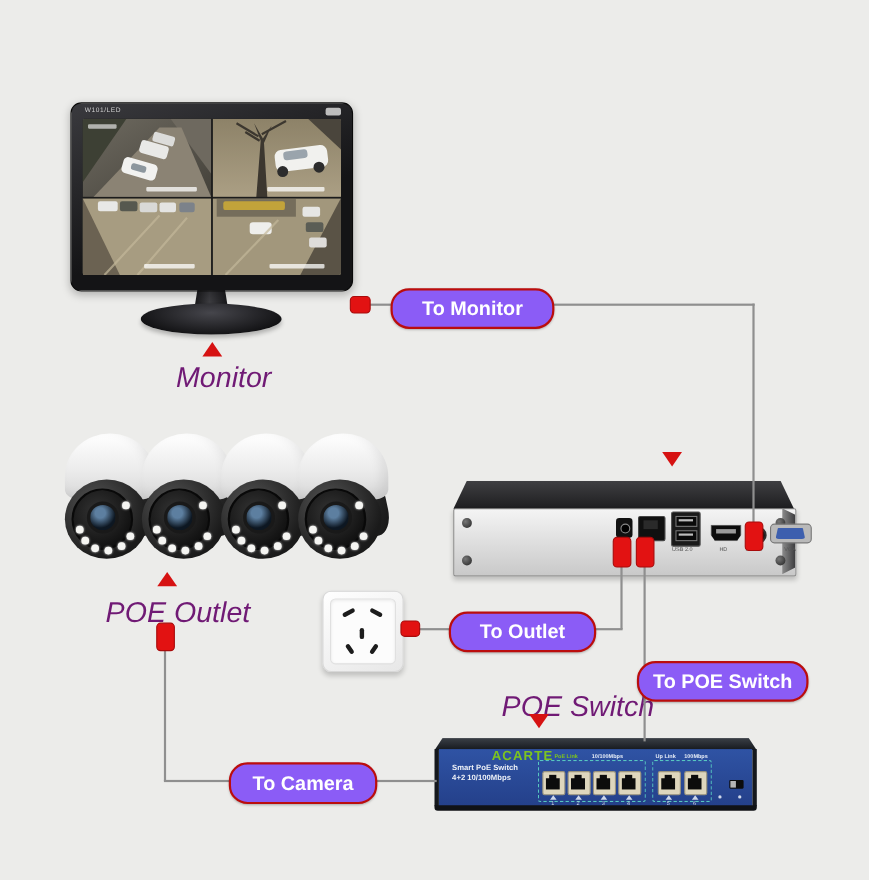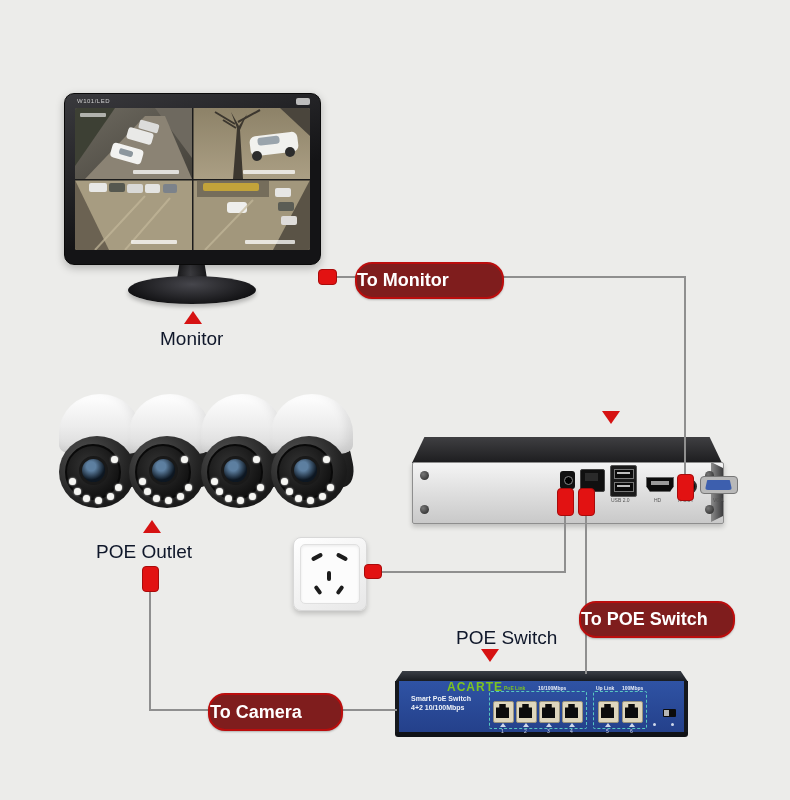--- a/index.html
+++ b/index.html
@@ -5,29 +5,29 @@
   html,body{margin:0;padding:0;}
   body{font-family:"Liberation Sans","DejaVu Sans",sans-serif;background:#ececea;}
   #stage{position:relative;width:790px;height:800px;background:#ececea;overflow:hidden;}
 
   .abs{position:absolute;}
 
   
   .page-title{left:18px;top:24px;font-size:30px;font-weight:bold;color:#56a526;letter-spacing:.5px;}
 
   
-  .dev-label{font-size:19px;color:#0f172a;z-index:4;}
+  .dev-label{font-size:26px;color:#701a75;z-index:4;font-style:italic;}
   .tri-up{width:0;height:0;border-left:9px solid transparent;border-right:9px solid transparent;border-bottom:13px solid #d61212;z-index:4;}
   .tri-down{width:0;height:0;border-left:9px solid transparent;border-right:9px solid transparent;border-top:13px solid #d61212;z-index:4;}
 
   
   .line{background:#8f8f8f;z-index:5;}
   .term{background:#e21212;border:1px solid #a80b0b;border-radius:4px;z-index:6;}
-  .badge{background:#7f1d1d;border:2px solid #bb0d0d;border-radius:17px;color:#ffffff;
-         font-weight:bold;font-size:18px;display:flex;align-items:center;justify-content:flex-start;
+  .badge{background:#8b5cf6;border:2px solid #bb0d0d;border-radius:17px;color:#ffffff;
+         font-weight:bold;font-size:18px;display:flex;align-items:center;justify-content:center;
          z-index:7;box-shadow:0 1px 2px rgba(0,0,0,.25);}
 
   
   .monitor-bezel{left:64px;top:93px;width:255px;height:170px;background:linear-gradient(160deg,#3a3a3e,#141416 60%);
                  border-radius:10px;border:1px solid #0a0a0a;z-index:3;box-shadow:0 3px 8px rgba(0,0,0,.25);}
   .monitor-model{left:12px;top:4px;font-size:6px;color:#cfcfcf;letter-spacing:.5px;}
   .monitor-logo{right:10px;top:4px;width:14px;height:7px;background:#d8d8d8;border-radius:2px;opacity:.85;}
   .monitor-screen{left:10px;top:14px;width:235px;height:142px;background:#222;overflow:hidden;border-radius:2px;}
   .monitor-neck{left:176px;top:261px;width:32px;height:24px;background:linear-gradient(90deg,#151517,#3c3c40 45%,#151517);z-index:2;
                 clip-path:polygon(12% 0,88% 0,100% 100%,0 100%);}
@@ -120,20 +120,23 @@
   <div class="abs term" style="left:318px;top:269px;width:17px;height:14px;"></div>
   <div class="abs term" style="left:364px;top:564px;width:16px;height:13px;"></div>
   <div class="abs term" style="left:142px;top:566px;width:15px;height:24px;"></div>
   <div class="abs term" style="left:557px;top:488px;width:15px;height:26px;"></div>
   <div class="abs term" style="left:578px;top:488px;width:15px;height:26px;"></div>
   <div class="abs term" style="left:677px;top:474px;width:15px;height:25px;"></div>
 
   <div class="abs badge" style="left:355px;top:262px;width:145px;height:33px;">
     <span>To Monitor</span>
   </div>
+  <div class="abs badge" style="left:408px;top:556px;width:130px;height:33px;">
+    <span>To Outlet</span>
+  </div>
   <div class="abs badge" style="left:208px;top:693px;width:131px;height:34px;">
     <span>To Camera</span>
   </div>
   <div class="abs badge" style="left:579px;top:601px;width:152px;height:33px;">
     <span>To POE Switch</span>
   </div>
 
   <div class="abs monitor-bezel">
     <div class="abs monitor-model">W101/LED</div>
     <div class="abs monitor-logo"></div>

